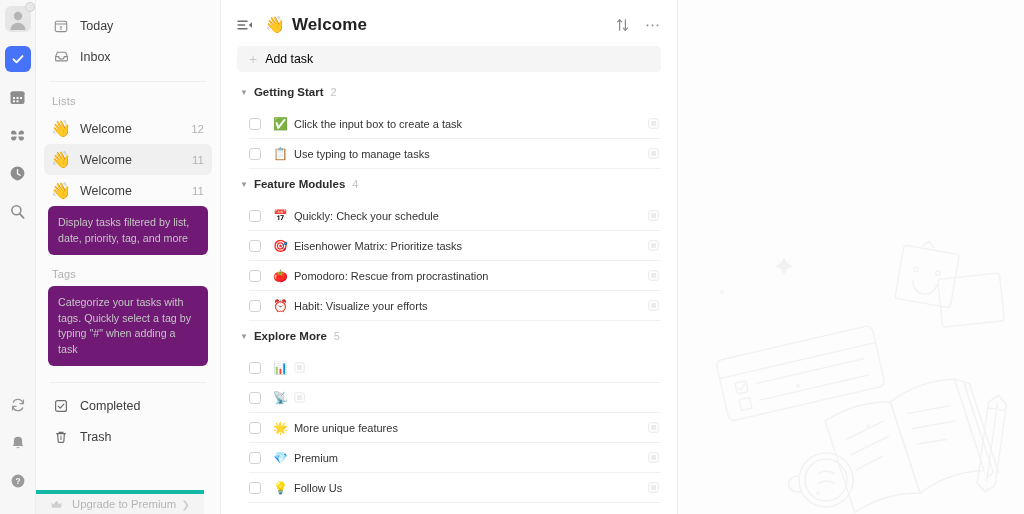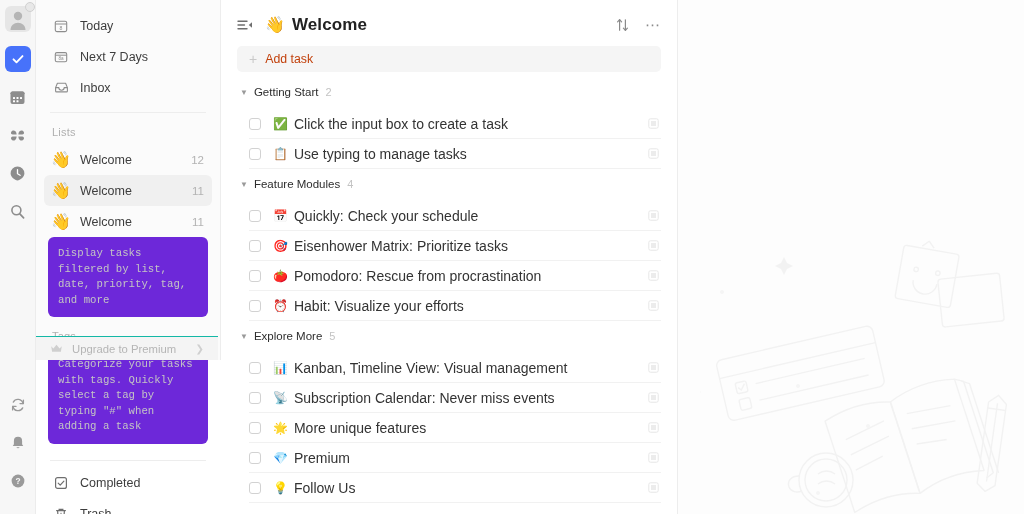--- a/index.html
+++ b/index.html
@@ -37,46 +37,46 @@
     width: 10px; height: 10px; border-radius: 50%;
     background: #e8e8e8; border: 1px solid #d0d0d0;
   }
   .rail-bottom {
     position: absolute; bottom: 8px; left: 0; right: 0;
     display: flex; flex-direction: column; align-items: center;
   }
 
   
   .sidebar {
-    width: 185px; flex: 0 0 185px; height: 360px;
+    width: 185px; flex: 0 0 185px; height: 514px;
     background: #fbfbfb;
     border-right: 1px solid #ededed;
     position: relative;
     padding-top: 10px;
   }
   .nav-item {
     display: flex; align-items: center;
     height: 31px; margin: 0 8px; padding: 0 8px;
     border-radius: 6px; cursor: default;
   }
   .nav-item .ic { width: 18px; margin-right: 10px; display: flex; align-items: center; justify-content: center; }
   .nav-label { font-size: 12.5px; color: #3d3d3d; flex: 1; white-space: nowrap; }
   .nav-count { font-size: 11.5px; color: #b3b3b3; margin-left: 8px; }
   .nav-item.selected { background: #f0f0f0; }
   .divider { height: 1px; background: #ededed; margin: 9px 14px 0 14px; }
   .section-label {
     font-size: 11px; color: #b0b0b0; padding: 13px 16px 6px 16px; letter-spacing: .2px;
   }
   .hint-box {
     margin: 0 12px; padding: 9px 10px; border-radius: 6px;
-    background: #6d28d9; color: #c4c4c4; font-size: 10.7px; line-height: 1.45; font-family: Liberation Mono, monospace;
+    background: #701a75; color: #c4c4c4; font-size: 10.7px; line-height: 1.45;
   }
   .sidebar-footer {
-    position: absolute; left: 0; right: 2px; bottom: 0;
-    border-top: 1px solid #14b8a6; background: #f4f4f4;
+    position: absolute; left: 0; right: 16px; bottom: 0;
+    border-top: 4px solid #14b8a6; background: #f4f4f4;
     height: 24px; display: flex; align-items: center; padding: 4px 14px;
   }
   .sidebar-footer .crown { margin-right: 9px; display:flex; }
   .upgrade-label { font-size: 11.3px; color: #b5b5b5; flex: 1; }
   .chev-r { color: #cfcfcf; font-size: 10px; }
 
   
   .main {
     flex: 0 0 457px; width: 457px; height: 514px;
     background: #ffffff; border-right: 1px solid #ededed;
@@ -90,39 +90,39 @@
   .main-title { font-size: 17px; font-weight: bold; color: #222; letter-spacing: .1px; }
   .header-actions { margin-left: auto; display: flex; align-items: center; gap: 16px; }
   .hdr-ic { color: #8a8a8a; display: flex; align-items: center; }
   .dots { font-size: 15px; color: #8a8a8a; letter-spacing: 1px; line-height: 8px; }
 
   .addtask {
     height: 26px; background: #f5f5f5; border-radius: 5px;
     display: flex; align-items: center; padding: 0 12px; margin-bottom: 14px;
   }
   .addtask .plus { color: #c9c9c9; font-size: 14px; margin-right: 8px; line-height: 1; }
-  .addtask .ph { color: #c2410c; font-size: 12.3px; }
+  .addtask .ph { color: #000000; font-size: 12.3px; }
 
   .group-head {
     display: flex; align-items: baseline; height: 20px; margin: 4px 0 3px 3px;
   }
   .group-chev { color: #9a9a9a; font-size: 8px; margin-right: 6px; position: relative; top: -1px; }
-  .group-title { font-size: 11.5px; font-weight: normal; color: #2d2d2d; }
+  .group-title { font-size: 11.5px; font-weight: bold; color: #2d2d2d; }
   .group-count { font-size: 11px; color: #c3c3c3; margin-left: 7px; }
 
   .task {
     display: flex; align-items: center; height: 30px;
     margin-left: 12px; border-bottom: 1px solid #f1f1f1; padding-right: 2px;
   }
   .checkbox {
     width: 12px; height: 12px; border: 1px solid #d2d2d2; border-radius: 3px;
     flex: 0 0 12px; margin-right: 12px; background: #fff;
   }
   .task-emoji { font-size: 12px; margin-right: 6px; line-height: 1; }
-  .task-title { font-size: 14px; color: #333; flex: 1; white-space: nowrap; }
+  .task-title { font-size: 11px; color: #333; flex: 1; white-space: nowrap; }
   .note-ic { opacity: .45; display: flex; }
 
   
   .right-panel {
     flex: 1; height: 514px; background: #fdfdfd; position: relative; overflow: hidden;
   }
   .bg-illu { position: absolute; right: -6px; bottom: -14px; opacity: 1; }
 </style>
 </head>
 <body>
@@ -214,31 +214,20 @@
         <svg width="14" height="14" viewBox="0 0 14 14">
           <rect x="1.3" y="2.2" width="11.4" height="10.4" rx="1.6" stroke="#8d8d8d" stroke-width="1.1" fill="none"></rect>
           <line x1="1.3" y1="5" x2="12.7" y2="5" stroke="#8d8d8d" stroke-width="1"></line>
           <text x="7" y="10.8" text-anchor="middle" font-family="Liberation Sans, sans-serif" font-size="5.2" fill="#8d8d8d">8</text>
         </svg>
       </span>
       <span class="nav-label">Today</span>
       <span class="nav-count"></span>
     </div>
 
-    <div class="nav-item">
-      <span class="ic">
-        <svg width="14" height="14" viewBox="0 0 14 14">
-          <rect x="1.3" y="2.6" width="11.4" height="9.2" rx="1.6" stroke="#8d8d8d" stroke-width="1.1" fill="none"></rect>
-          <line x1="1.3" y1="5.2" x2="12.7" y2="5.2" stroke="#8d8d8d" stroke-width="1"></line>
-          <text x="7" y="10.4" text-anchor="middle" font-family="Liberation Sans, sans-serif" font-size="4.6" fill="#8d8d8d">8a</text>
-        </svg>
-      </span>
-      <span class="nav-label">Next 7 Days</span>
-      <span class="nav-count"></span>
-    </div>
 
     <div class="nav-item">
       <span class="ic">
         <svg width="15" height="15" viewBox="0 0 15 15">
           <path d="M1.6 7.6L3.4 3.3h8.2l1.8 4.3v3.3a1 1 0 01-1 1H2.6a1 1 0 01-1-1z" stroke="#8d8d8d" stroke-width="1.1" fill="none" stroke-linejoin="round"></path>
           <path d="M1.6 7.6h3.2a2.7 2.7 0 005.4 0h3.2" stroke="#8d8d8d" stroke-width="1.1" fill="none" stroke-linejoin="round"></path>
         </svg>
       </span>
       <span class="nav-label">Inbox</span>
       <span class="nav-count"></span>
@@ -414,32 +403,30 @@
     </div>
 
     <div class="group-head" style="margin-top:9px">
       <span class="group-chev">▼</span>
       <span class="group-title">Explore More</span>
       <span class="group-count">5</span>
     </div>
     <div class="task">
       <span class="checkbox"></span>
       <span class="task-emoji">📊</span>
-      <span class="task-title">Kanban, Timeline View: Visual management</span>
       <span class="note-ic">
         <svg width="11" height="11" viewBox="0 0 11 11">
             <rect x=".8" y=".8" width="9.4" height="9.4" rx="1.6" stroke="#c9c9c9" stroke-width="1" fill="none"></rect>
             <rect x="3" y="3" width="5" height="5" fill="#d6d6d6"></rect>
           </svg>
       </span>
     </div>
     <div class="task">
       <span class="checkbox"></span>
       <span class="task-emoji">📡</span>
-      <span class="task-title">Subscription Calendar: Never miss events</span>
       <span class="note-ic">
         <svg width="11" height="11" viewBox="0 0 11 11">
             <rect x=".8" y=".8" width="9.4" height="9.4" rx="1.6" stroke="#c9c9c9" stroke-width="1" fill="none"></rect>
             <rect x="3" y="3" width="5" height="5" fill="#d6d6d6"></rect>
           </svg>
       </span>
     </div>
     <div class="task">
       <span class="checkbox"></span>
       <span class="task-emoji">🌟</span>

